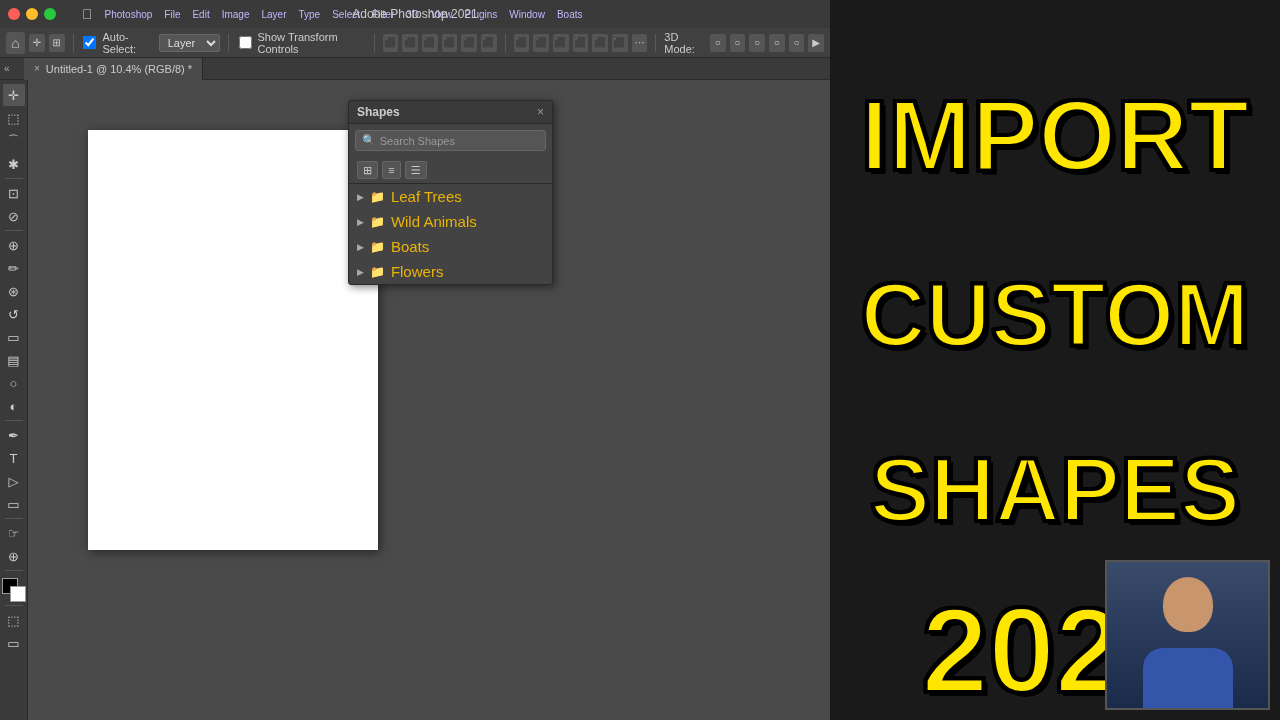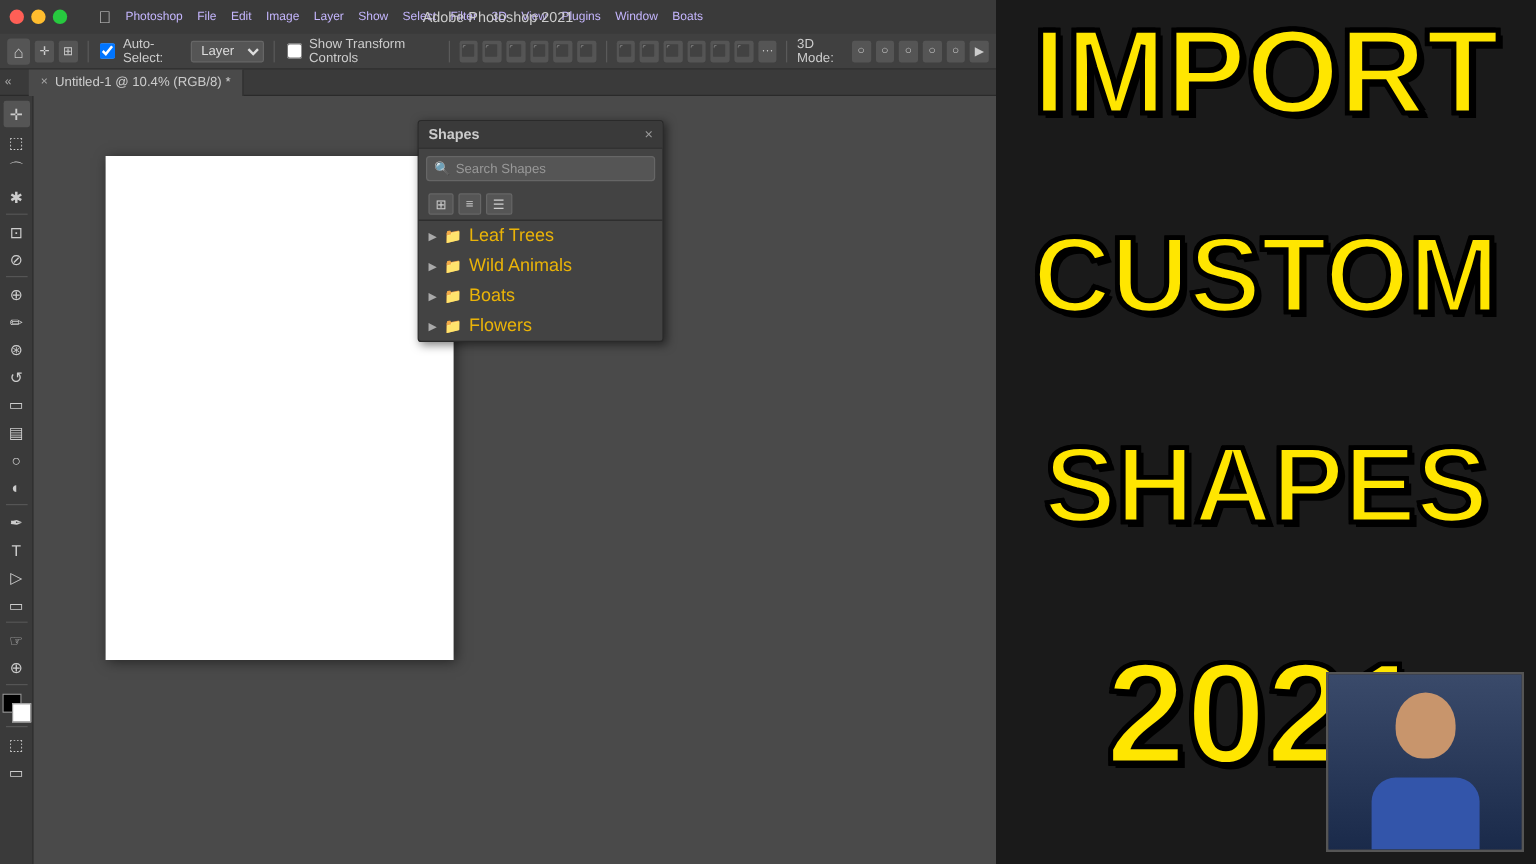--- a/index.html
+++ b/index.html
@@ -334,21 +334,21 @@
 
     .text-import { font-size: 100px; }
     .text-custom { font-size: 90px; }
     .text-shapes { font-size: 90px; }
     .text-into { font-size: 110px; }
     .text-2021 { font-size: 120px; }
 
     .overlay-row {
       flex: 1;
       display: flex;
-      align-items: flex-start;
+      align-items: flex-end;
       justify-content: center;
     }
     .overlay-row.last-row {
       position: relative;
     }
 
     
     .webcam-overlay {
       position: absolute;
       bottom: 0;
@@ -396,21 +396,21 @@
       <button class="traffic-btn minimize"></button>
       <button class="traffic-btn maximize"></button>
     </div>
     <div class="mac-menu">
       <span class="apple-logo"></span>
       <span>Photoshop</span>
       <span>File</span>
       <span>Edit</span>
       <span>Image</span>
       <span>Layer</span>
-      <span>Show</span>
+      <span>Type</span>
       <span>Select</span>
       <span>Filter</span>
       <span>3D</span>
       <span>View</span>
       <span>Plugins</span>
       <span>Window</span>
       <span>Boats</span>
     </div>
     <span class="title-bar-title">Adobe Photoshop 2021</span>
   </div>

